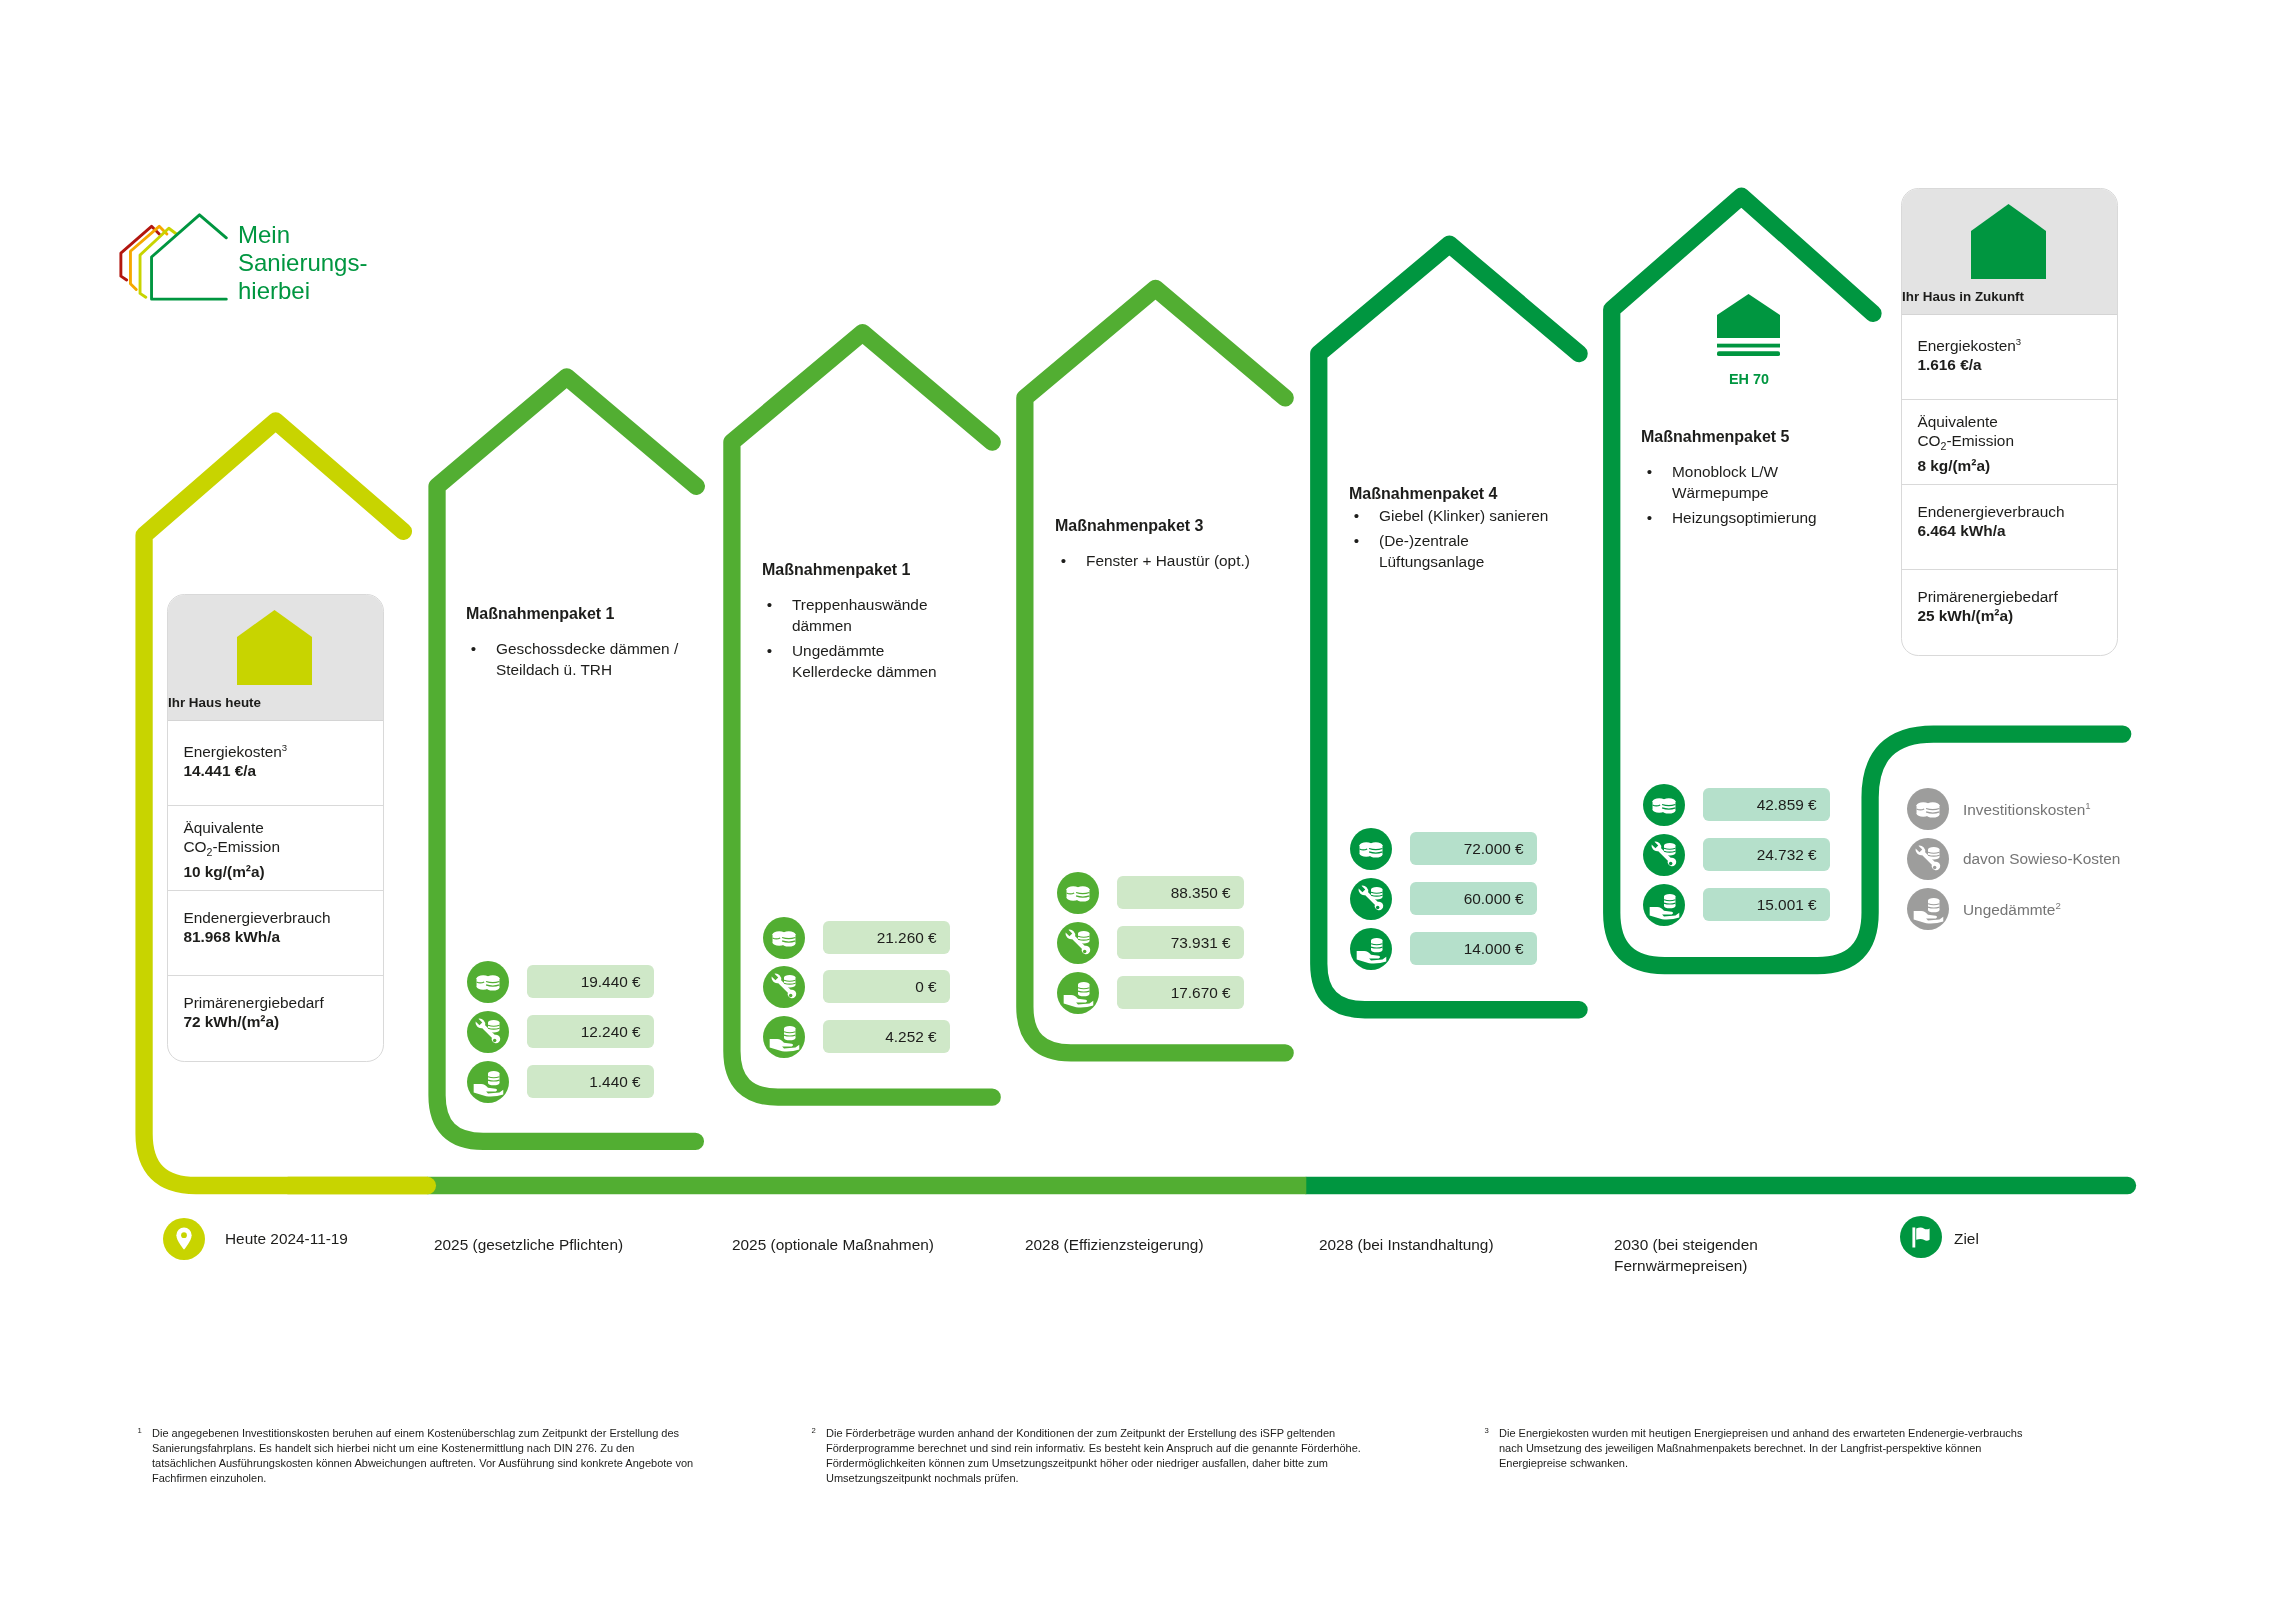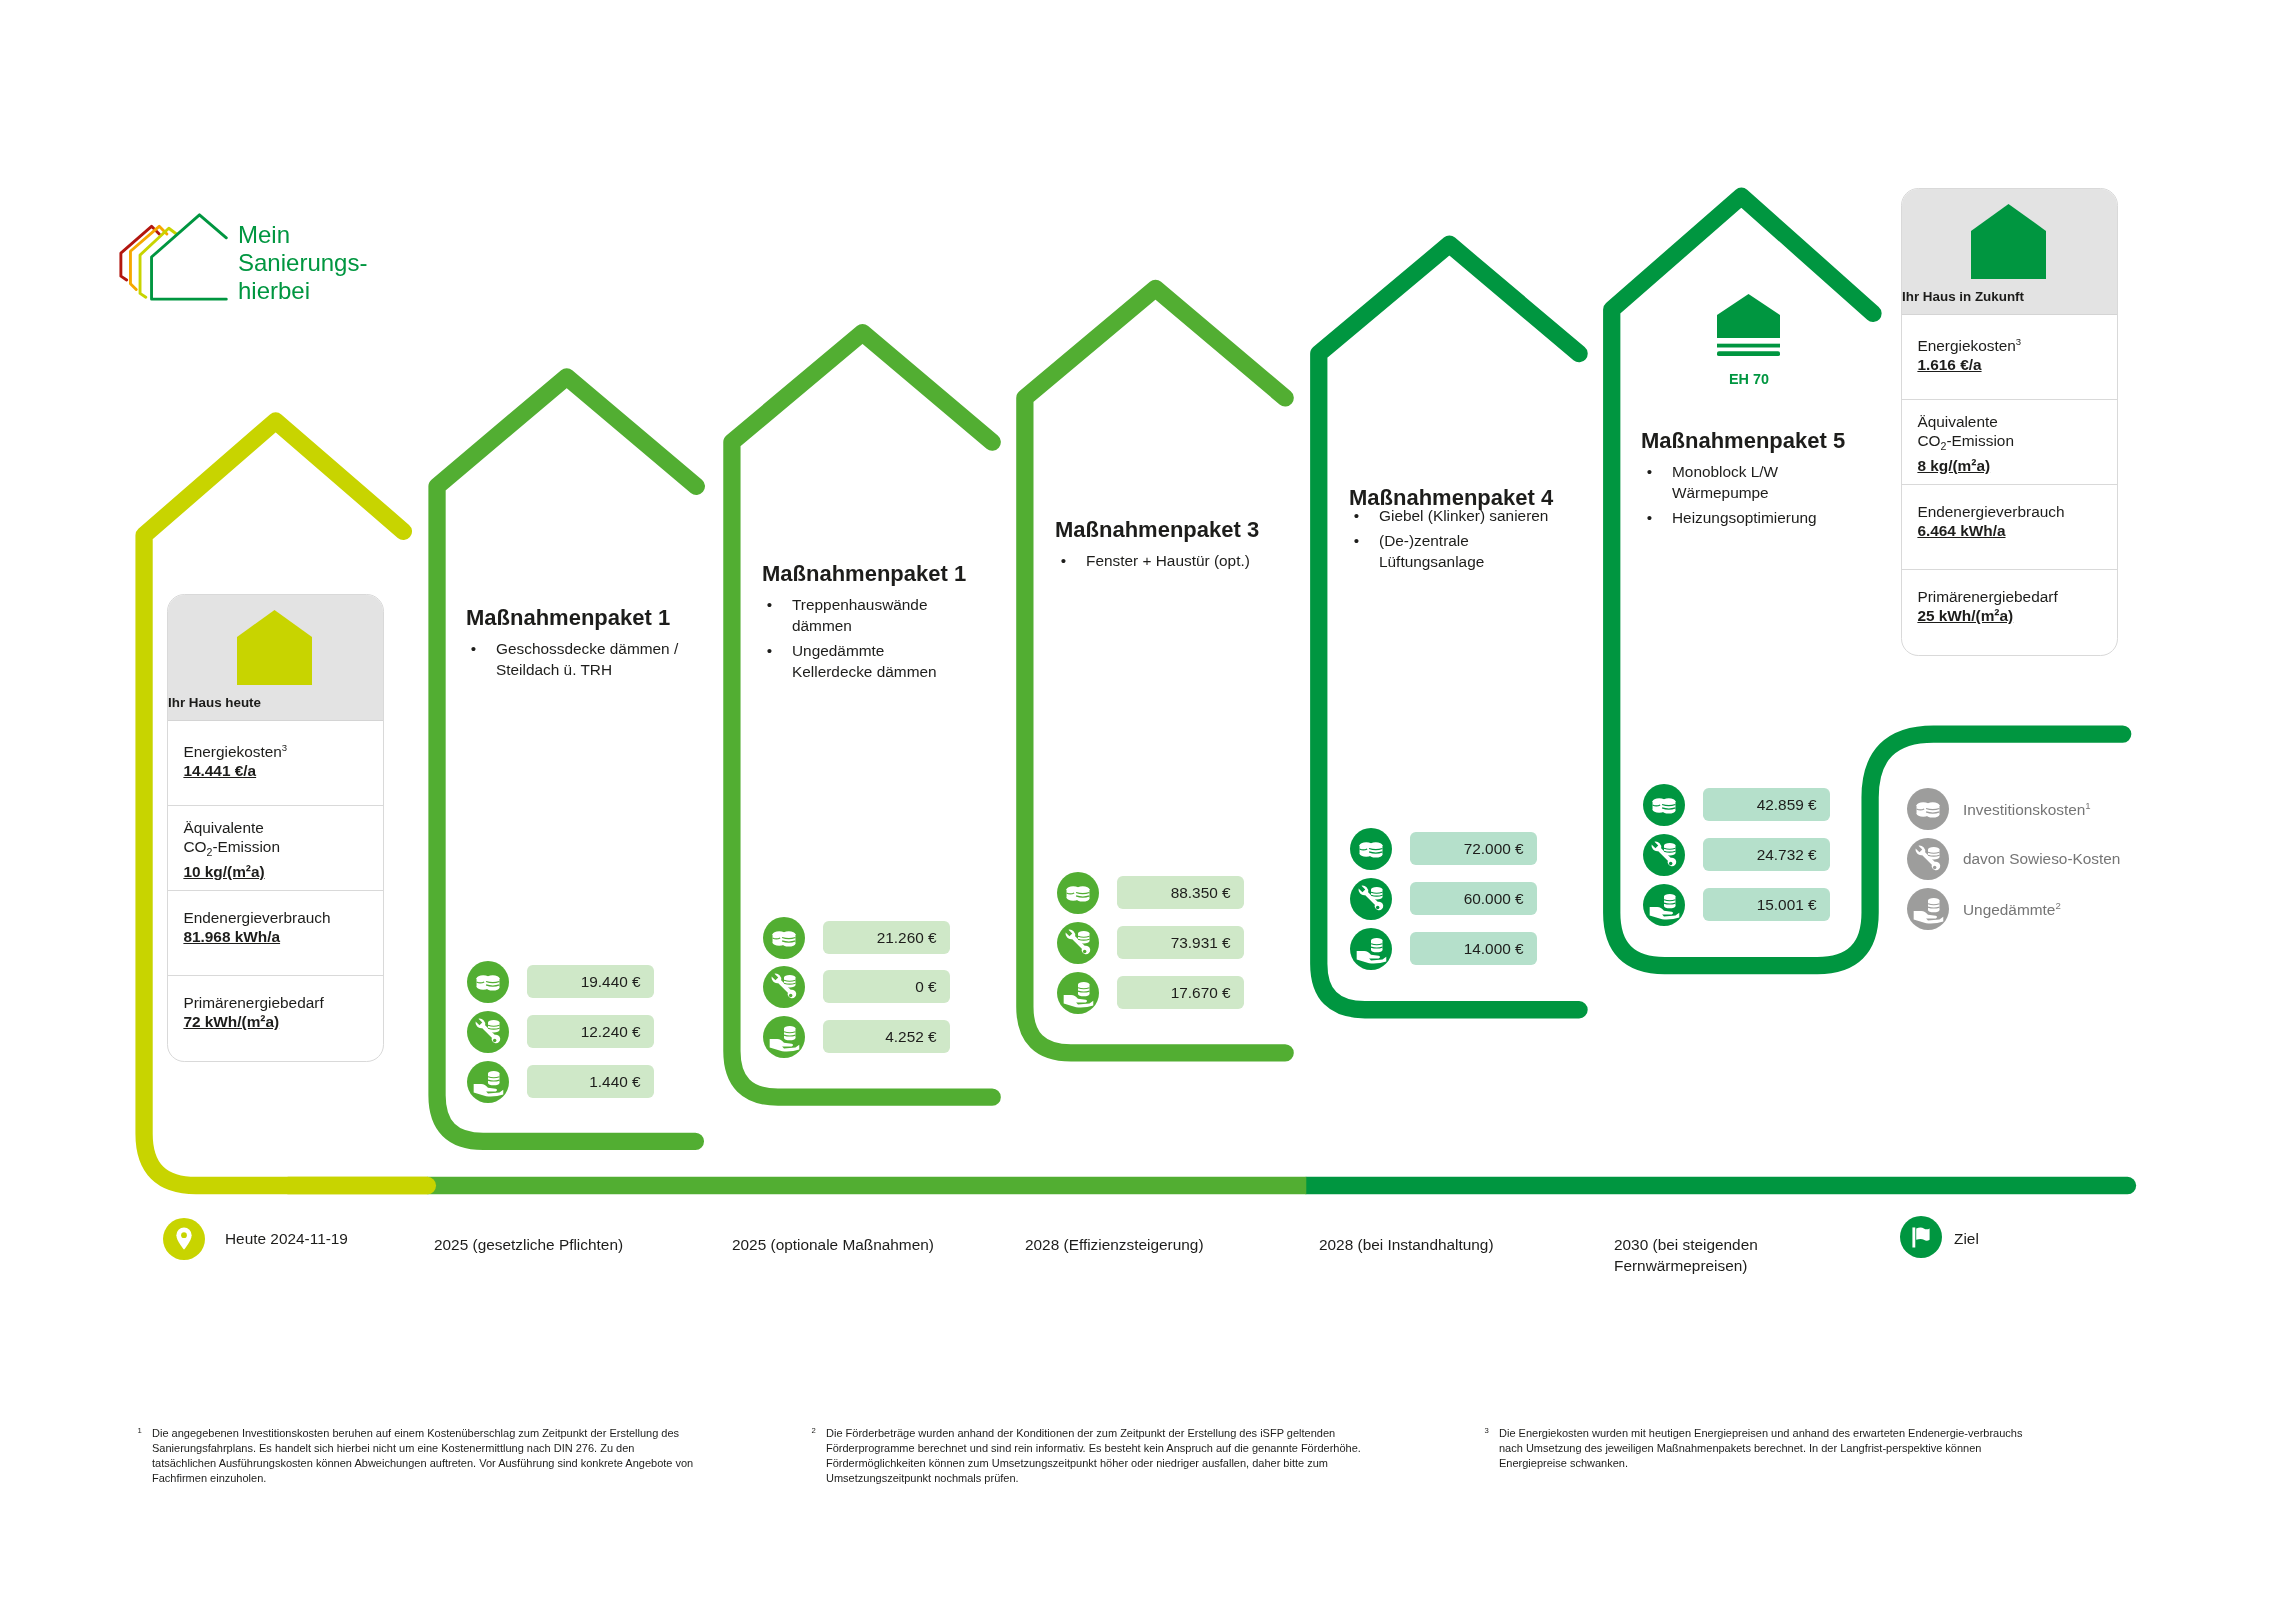--- a/index.html
+++ b/index.html
@@ -10,25 +10,25 @@
   .logo-text { position:absolute; left:238px; top:221px; color:#009640; font-size:24px; line-height:28px; font-weight:500; }
   .logo-text div { white-space:nowrap; }
 
   .card { position:absolute; width:215px; border:1.9px solid #d9d9d9; border-radius:17.3px; background:#fff; overflow:hidden; }
   .card-head { background:#e3e3e3; height:125px; position:relative; border-bottom:1.9px solid #d4d4d4; }
   .card-head .house { position:absolute; left:69px; top:15.4px; width:75px; height:75px; }
   .card-head .cap { position:absolute; left:0; right:0; bottom:9.6px; text-align:left; font-weight:bold; font-size:13.4px; }
   .card-row { height:85px; border-bottom:1.9px solid #d9d9d9; padding:17.3px 15.4px 0 15.4px; box-sizing:border-box; font-size:15.4px; line-height:19px; }
   .card-row:last-child { border-bottom:none; }
   .card-row .lbl { display:block; }
-  .card-row .val { display:block; font-weight:bold;text-decoration:underline; }
+  .card-row .val { display:block; font-weight:bold; }
   .card-row sup { font-size:9.6px; }
   .card-row sub { font-size:10.6px; }
 
-  .pkg-title { position:absolute; font-weight:bold; font-size:22px; white-space:nowrap; }
+  .pkg-title { position:absolute; font-weight:bold; font-size:16px; white-space:nowrap; }
   .pkg-list { position:absolute; margin:0; padding:0; list-style:none; font-size:15.4px; line-height:21px; }
   .pkg-list li { position:relative; padding-left:31px; margin-bottom:3.8px; }
   .pkg-list li::before { content:"•"; position:absolute; left:5.8px; top:0; font-size:15.4px; }
 
   .cost-row { position:absolute; height:35px; }
   .cost-icon { position:absolute; left:0; top:0; width:42px; height:42px; border-radius:50%; }
   .cost-icon svg { width:42px; height:42px; }
   .cost-box { position:absolute; left:60px; top:3.8px; width:127px; height:33px; border-radius:5.8px; text-align:right; box-sizing:border-box; padding-right:13.4px; font-size:15.4px; line-height:33px; }
   .lg1 { background:#52AE32; } .lb1 { background:#cfe8c8; }
   .lg2 { background:#009640; } .lb2 { background:#b5e0cb; }

